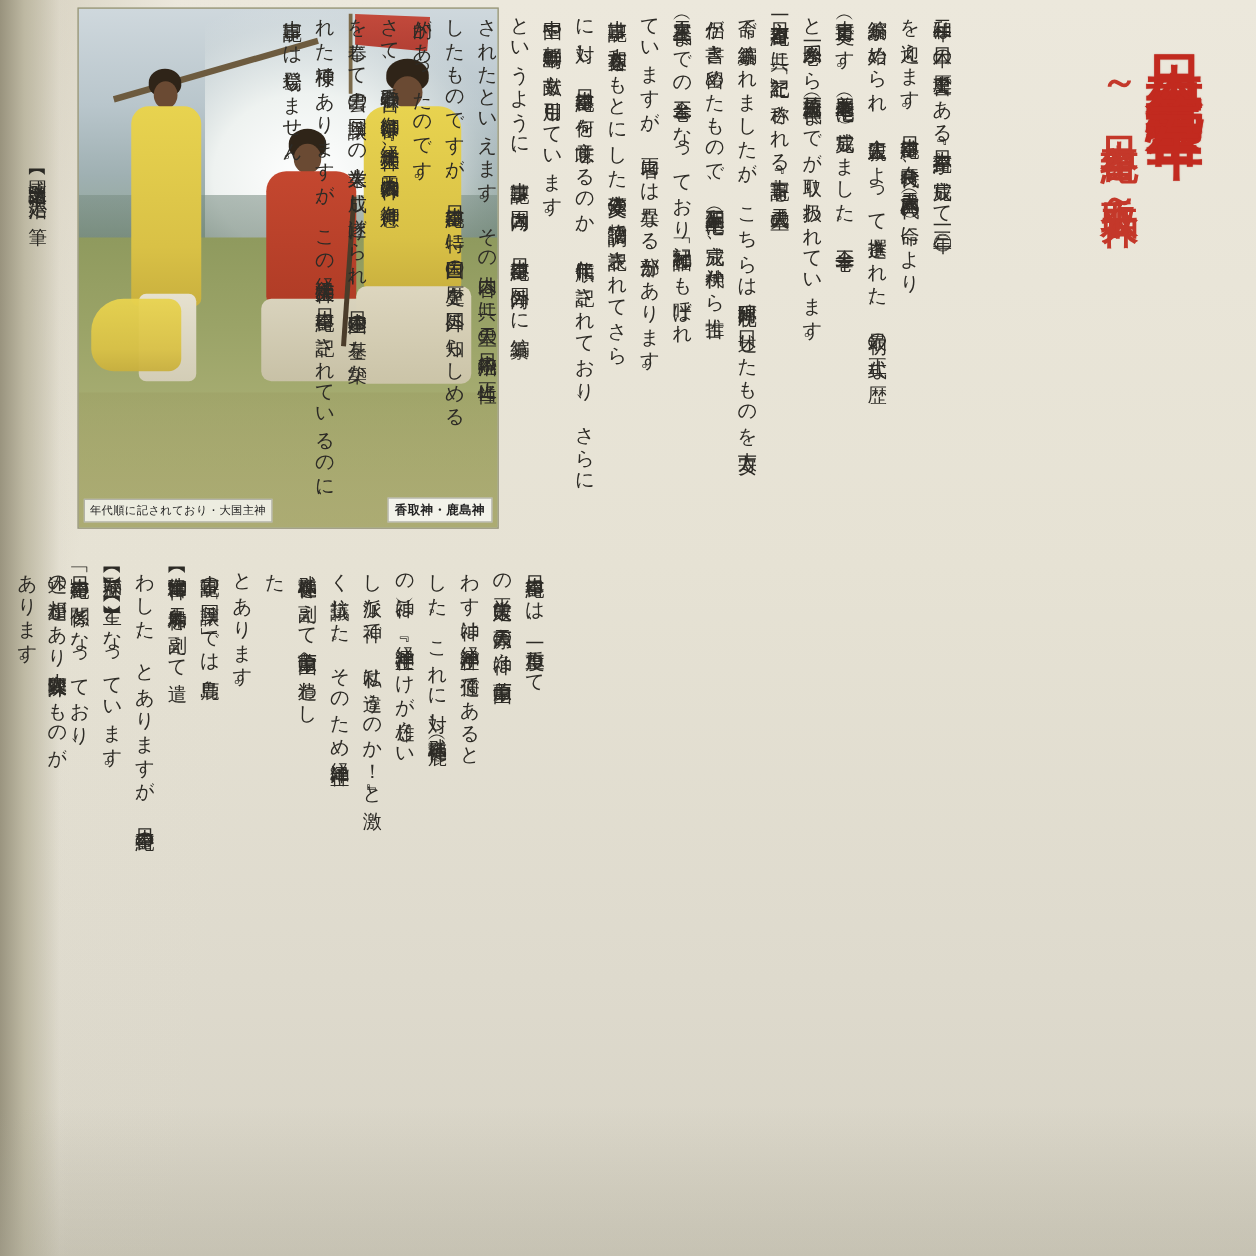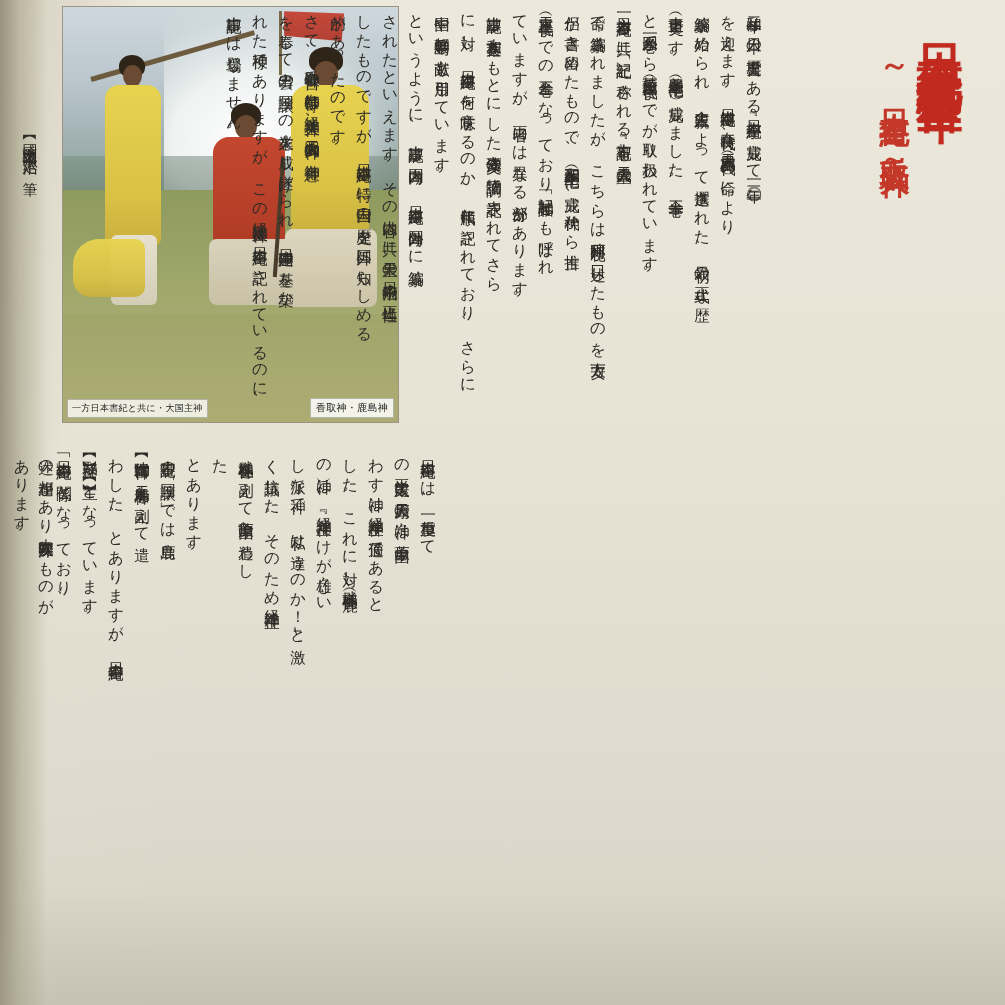--- a/index.html
+++ b/index.html
@@ -147,20 +147,21 @@
     font-family: "Liberation Sans", sans-serif;
     font-size: 9px; color: #222; padding: 2px 4px; letter-spacing: 0.3px;
     border: 1px solid rgba(120,120,110,0.5);
   }
   .photo .caption-right {
     position: absolute; right: 4px; bottom: 4px;
     background: rgba(255,255,255,0.85);
     font-family: "Liberation Sans", sans-serif;
     font-size: 10px; color: #222; padding: 2px 5px; letter-spacing: 0.3px;
     border: 1px solid rgba(120,120,110,0.5);
+    font-weight: bold;
   }
   
   .photo-credit {
     position: absolute;
     left: 20px;
     top: 130px;
     writing-mode: vertical-rl;
     text-orientation: upright;
     font-size: 15px;
     letter-spacing: 2px;
@@ -202,21 +203,21 @@
     <div class="fig head" style="left:172px; top:108px; width:22px; height:24px;"></div>
     <div class="fig robe-r" style="left:150px; top:130px; width:72px; height:108px; border-radius:16px 16px 8px 8px;"></div>
     <div class="fig" style="left:146px; top:232px; width:84px; height:66px; background:linear-gradient(180deg,#d9d3bd,#c8c1a6); border-radius:8px;"></div>
 
     <div class="fig hair" style="left:246px; top:40px; width:34px; height:26px;"></div>
     <div class="fig head" style="left:251px; top:54px; width:24px; height:26px;"></div>
     <div class="fig robe-y" style="left:228px; top:78px; width:78px; height:150px; border-radius:18px 18px 8px 8px;"></div>
     <div class="fig" style="left:222px; top:222px; width:92px; height:78px; background:linear-gradient(180deg,#ddd6bf,#cbc4a8); border-radius:8px;"></div>
     <div class="pole" style="left:214px; top:150px; width:4px; height:120px; background:#4a3c2a; transform:rotate(4deg);"></div>
 
-    <div class="caption-left">一方日本書紀と共に・大国主神</div>
+    <div class="caption-left">年代順に記されており・大国主神</div>
     <div class="caption-right">香取神・鹿島神</div>
   </div>
 
   <div class="photo-credit">【國讓之図】平沢定治 筆</div>
 
   <div class="col col-upper" style="right:244px;">和二年は日本の歴史書である『日本書紀』が完成して一三〇〇年</div>
   <div class="col col-upper" style="right:270px;">を迎えます。日本書紀は奈良時代、天武天皇（四〇代）の命により</div>
   <div class="col col-upper" style="right:296px;">編纂が始められ、舎人親王によって撰進された、最初の正式な歴</div>
   <div class="col col-upper" style="right:322px;">史書（正史）です。養老四年（七二〇）に完成しました。全三十巻</div>
   <div class="col col-upper" style="right:348px;">と系図一巻から持統天皇（四一代）までが取り扱われています。</div>

